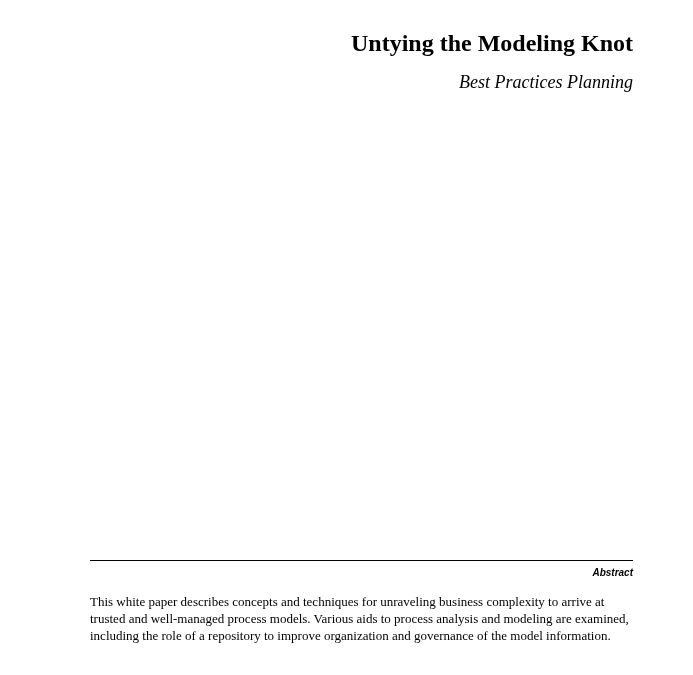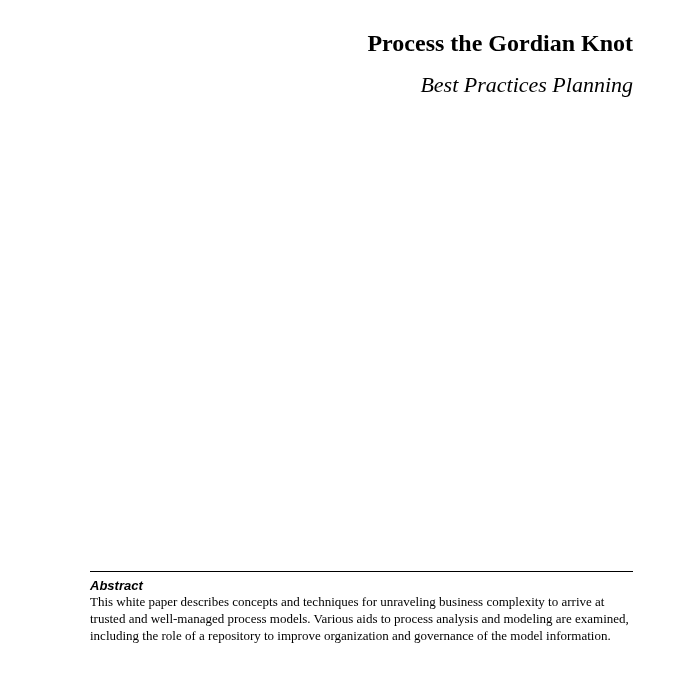--- a/index.html
+++ b/index.html
@@ -21,51 +21,52 @@
       margin-bottom: 8px;
     }
     .title-line {
       font-size: 24px;
       font-weight: bold;
       line-height: 1.15;
     }
     .subtitle {
       text-align: right;
       font-style: italic;
-      font-size: 22px;
+      font-size: 18px;
       margin-top: 14px;
     }
     .abstract-section {
       position: absolute;
       left: 90px;
       right: 60px;
       bottom: 30px;
     }
     .abstract-rule {
       border: none;
       border-top: 1px solid #000000;
       margin-bottom: 6px;
     }
     .abstract-heading {
       font-style: italic;
       font-weight: bold;
-      font-size: 13px;
+      font-size: 10px;
       font-family: Arial, Helvetica, sans-serif;
-      margin-bottom: 1px;
+      margin-bottom: 16px;
+      text-align: right;
     }
     .abstract-body {
       font-size: 13px;
       line-height: 1.3;
     }
   </style>
 </head>
 <body>
 
 <div class="title-block">
-  <div class="title-line">Process the Gordian Knot</div>
+  <div class="title-line">Untying the Modeling Knot</div>
 </div>
 
 <div class="subtitle">Best Practices Planning</div>
 
 <div class="abstract-section">
   <hr class="abstract-rule">
   <div class="abstract-heading">Abstract</div>
   <div class="abstract-body">This white paper describes concepts and techniques for unraveling business complexity to arrive at trusted and well-managed process models.  Various aids to process analysis and modeling are examined, including the role of a repository to improve organization and governance of the model information.</div>
 </div>
 

